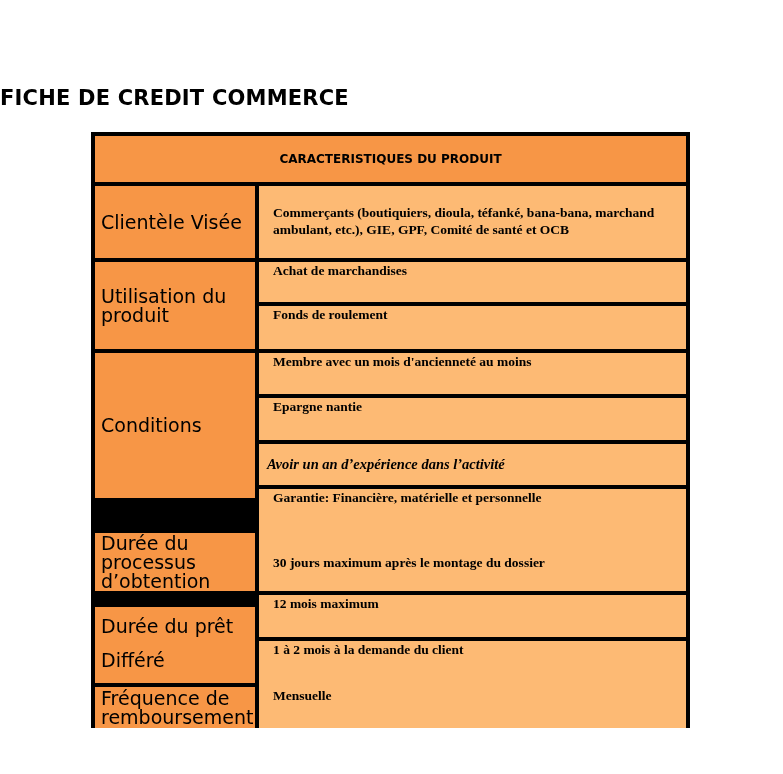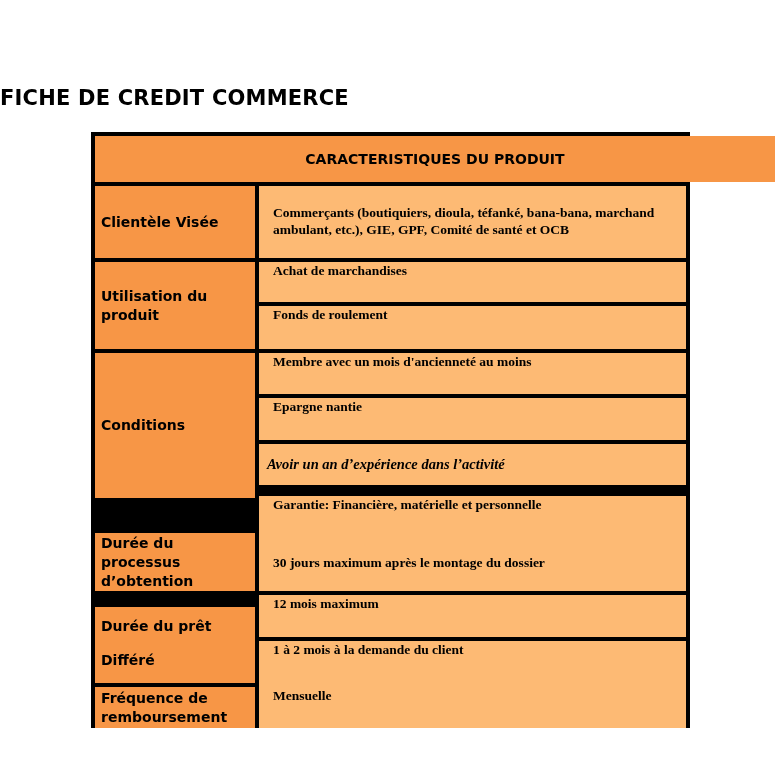--- a/index.html
+++ b/index.html
@@ -10,28 +10,28 @@
     letter-spacing:0.2px;
   }
   .tbl {
     position:absolute; left:91px; top:132px; width:599px; height:596px;
     box-sizing:border-box; border:4px solid #000; background:#000;
   }
   .cell { position:absolute; box-sizing:border-box; }
   .orange { background:#F79646; }
   .white { background:#fdba74; }
   .hdr {
-    left:0; top:0; width:680px; height:46px;
+    left:0; top:0; width:591px; height:46px;
     display:flex; align-items:center; justify-content:center;
-    font-family:"DejaVu Sans", sans-serif; font-weight:bold; font-size:14px; color:#000;
+    font-family:"DejaVu Sans", sans-serif; font-weight:bold; font-size:12px; color:#000;
   }
   .lbl {
     left:0; width:160px; padding-left:6px;
     display:flex; align-items:center;
-    font-family:"DejaVu Sans", sans-serif; font-weight:bold; font-size:14px; line-height:19px; color:#000;
+    font-family:"DejaVu Sans", sans-serif; font-weight:normal; font-size:19px; line-height:19px; color:#000;
   }
   .val {
     left:164px; width:427px; padding-left:14px; padding-right:8px;
     font-family:"Liberation Serif", serif; font-weight:bold; font-size:13.5px; line-height:17px; color:#000;
     display:flex; align-items:flex-start;
   }
 </style>
 </head>
 <body>
 
@@ -56,21 +56,21 @@
   <div class="cell orange lbl" style="top:217px;height:145px;">Conditions</div>
   <div class="cell white val" style="top:217px;height:41px;padding-bottom:5px;">
       <span>Membre avec un mois d'ancienneté  au moins</span>
     </div>
   <div class="cell white val" style="top:262px;height:42px;padding-bottom:5px;">
       <span>Epargne nantie</span>
     </div>
   <div class="cell white val" style="top:308px;height:41px;padding-left:8px;align-items:center;font-size:14.5px;font-style:italic;">
       <span>Avoir un an d’expérience dans l’activité</span>
     </div>
-  <div class="cell white val" style="top:353px;height:48px;padding-bottom:3px;margin-top:7px;">
+  <div class="cell white val" style="top:353px;height:48px;padding-bottom:3px;">
       <span>Garantie: Financière, matérielle et personnelle</span>
     </div>
 
   <div class="cell orange lbl" style="top:397px;height:58px;">Durée du processus d’obtention</div>
   <div class="cell white val" style="top:397px;height:58px;align-items:center;">
       <span>30 jours maximum  après le montage du dossier</span>
     </div>
 
   <div class="cell orange lbl" style="top:471px;height:42px;align-items:flex-start;padding-top:10px;">Durée du prêt</div>
   <div class="cell white val" style="top:459px;height:42px;padding-bottom:3px;">

